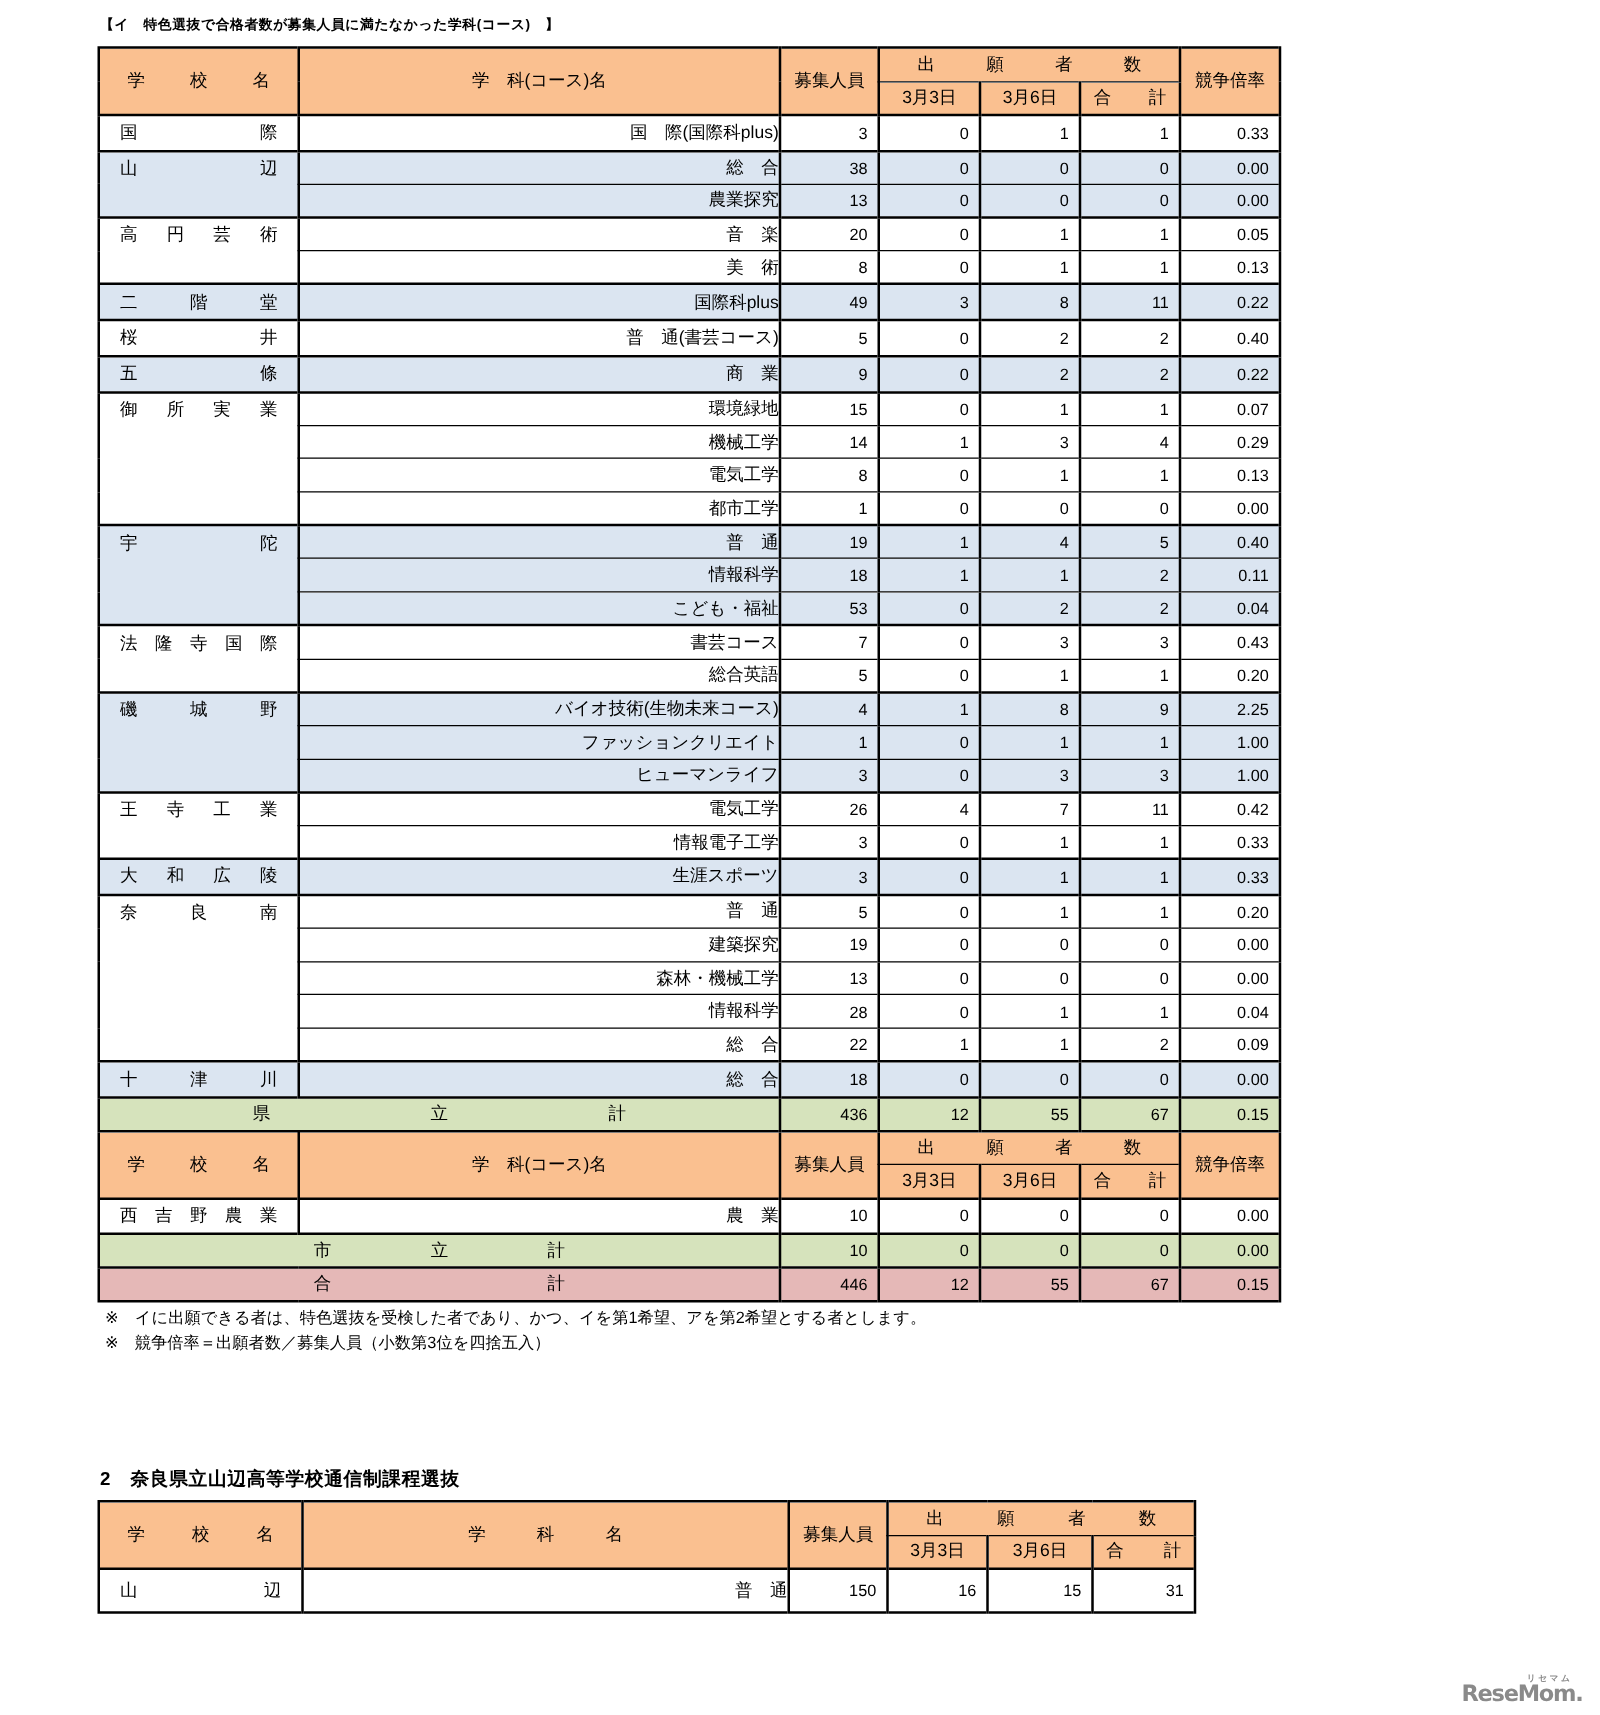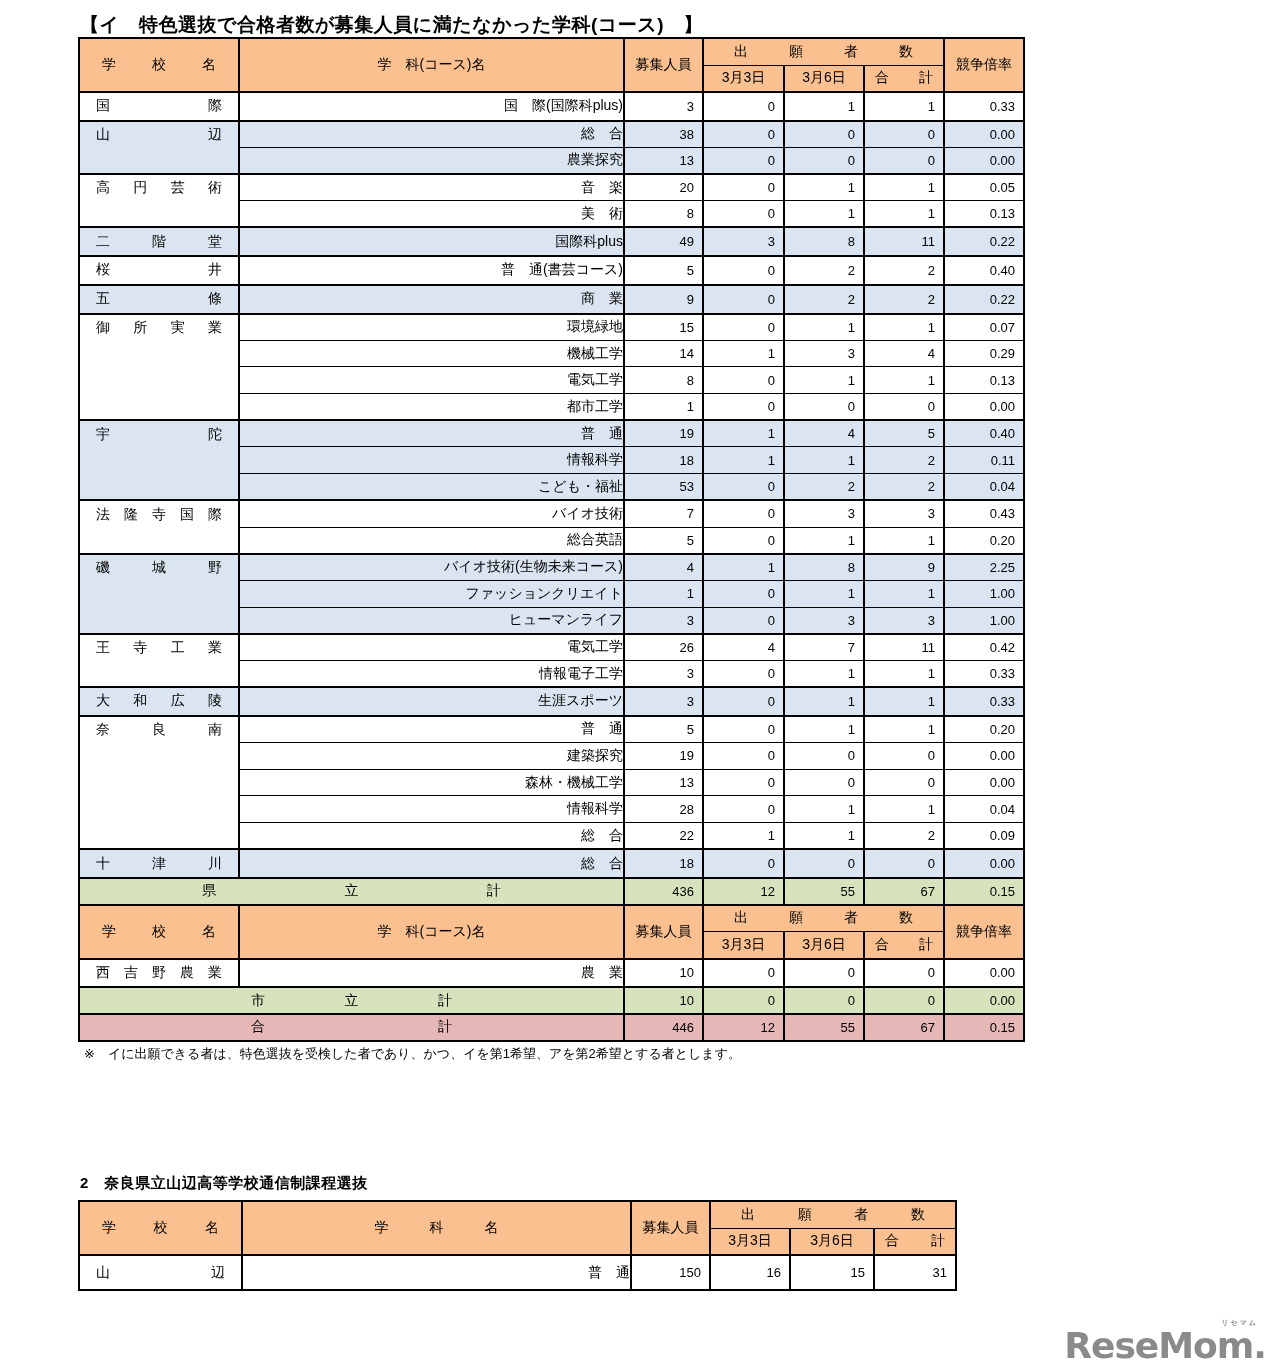--- a/index.html
+++ b/index.html
@@ -2,21 +2,21 @@
 <html style="--hdr: #FAC090; --blue: #DBE5F1; --green: #D6E3BC; --pink: #E5B8B7; --logogray: #8A8A8A;"><head>
 <meta charset="utf-8">
 <style>
   html,body{margin:0;padding:0;}
   .page{
     position:relative; width:1280px; height:1372px; background:#ffffff;
     font-family:"Liberation Sans","DejaVu Sans",sans-serif; color:#000;
     overflow:hidden;
   }
   .abs{position:absolute;}
-  #title1{left:80px; top:12px; font-size:19px; font-weight:bold; letter-spacing:.5px;}
+  #title1{left:80px; top:12px; font-size:11px; font-weight:bold; letter-spacing:.5px;}
   #table1{left:78px; top:37px;}
   #notes{left:84px; top:1044px; font-size:13px; line-height:20px;}
   #sec2-title{left:80px; top:1174px; font-size:15px; font-weight:bold; letter-spacing:.5px;}
   #table2{left:78px; top:1200px;}
   #logo{right:14px; bottom:6px; text-align:right;}
 
   table.dtable{border-collapse:collapse; table-layout:fixed; border:2px solid #000;}
   .dtable td{
     border:1px solid #000; box-sizing:border-box; padding:0; margin:0;
     font-size:14px; height:26.7px; overflow:hidden; white-space:nowrap;
@@ -36,21 +36,21 @@
   .dtable tr.pink{background:var(--pink);}
 
   .spread{display:flex; justify-content:space-between; align-items:center; height:100%;}
   .schoolbox{height:26.7px;}
   .total-spread{display:flex; justify-content:space-between; align-items:center; margin:0 auto; height:100%;}
 
   .note-line{white-space:nowrap;}
 
   .logo-ruby{display:block; font-size:7px; color:var(--logogray); letter-spacing:2px;
              margin-right:8px; margin-bottom:-3px; font-weight:bold;}
-  .logo-text{font-size:36px; font-weight:bold; color:var(--logogray);
+  .logo-text{font-size:18px; font-weight:bold; color:var(--logogray);
              letter-spacing:-1px; font-family:"DejaVu Sans",sans-serif;}
 </style>
 </head>
 <body>
 
 <div class="page">
   <div class="abs" id="title1">【イ　特色選抜で合格者数が募集人員に満たなかった学科(コース)　】</div>
 
   <div class="abs" id="table1">
       <table class="dtable">
@@ -270,21 +270,21 @@
           <tr class="gstart ">
             <td class="vthick school" rowspan="2">
               <div class="spread schoolbox" style="padding: 0px 16px;">
                 <span>法</span>
                 <span>隆</span>
                 <span>寺</span>
                 <span>国</span>
                 <span>際</span>
               </div>
             </td>
-            <td class="vthick dept">バイオ技術</td>
+            <td class="vthick dept">書芸コース</td>
             <td class="vthick num">7</td>
             <td class="vthick num">0</td>
             <td class="vthick num">3</td>
             <td class="vthick num">3</td>
             <td class="vthick num">0.43</td>
           </tr>
           <tr>
             <td class="vthick dept">総合英語</td>
             <td class="vthick num">5</td>
             <td class="vthick num">0</td>
@@ -512,20 +512,21 @@
             <td class="vthick num">55</td>
             <td class="vthick num">67</td>
             <td class="vthick num">0.15</td>
           </tr>
         </tbody>
       </table>
     </div>
 
   <div class="abs" id="notes">
     <div class="note-line">※　イに出願できる者は、特色選抜を受検した者であり、かつ、イを第1希望、アを第2希望とする者とします。</div>
+    <div class="note-line">※　競争倍率＝出願者数／募集人員（小数第3位を四捨五入）</div>
   </div>
 
   <div class="abs" id="sec2-title">2　奈良県立山辺高等学校通信制課程選抜</div>
 
   <div class="abs" id="table2">
       <table class="dtable">
         <colgroup>
           <col style="width: 163px;">
           <col style="width: 389px;">
           <col style="width: 79px;">

